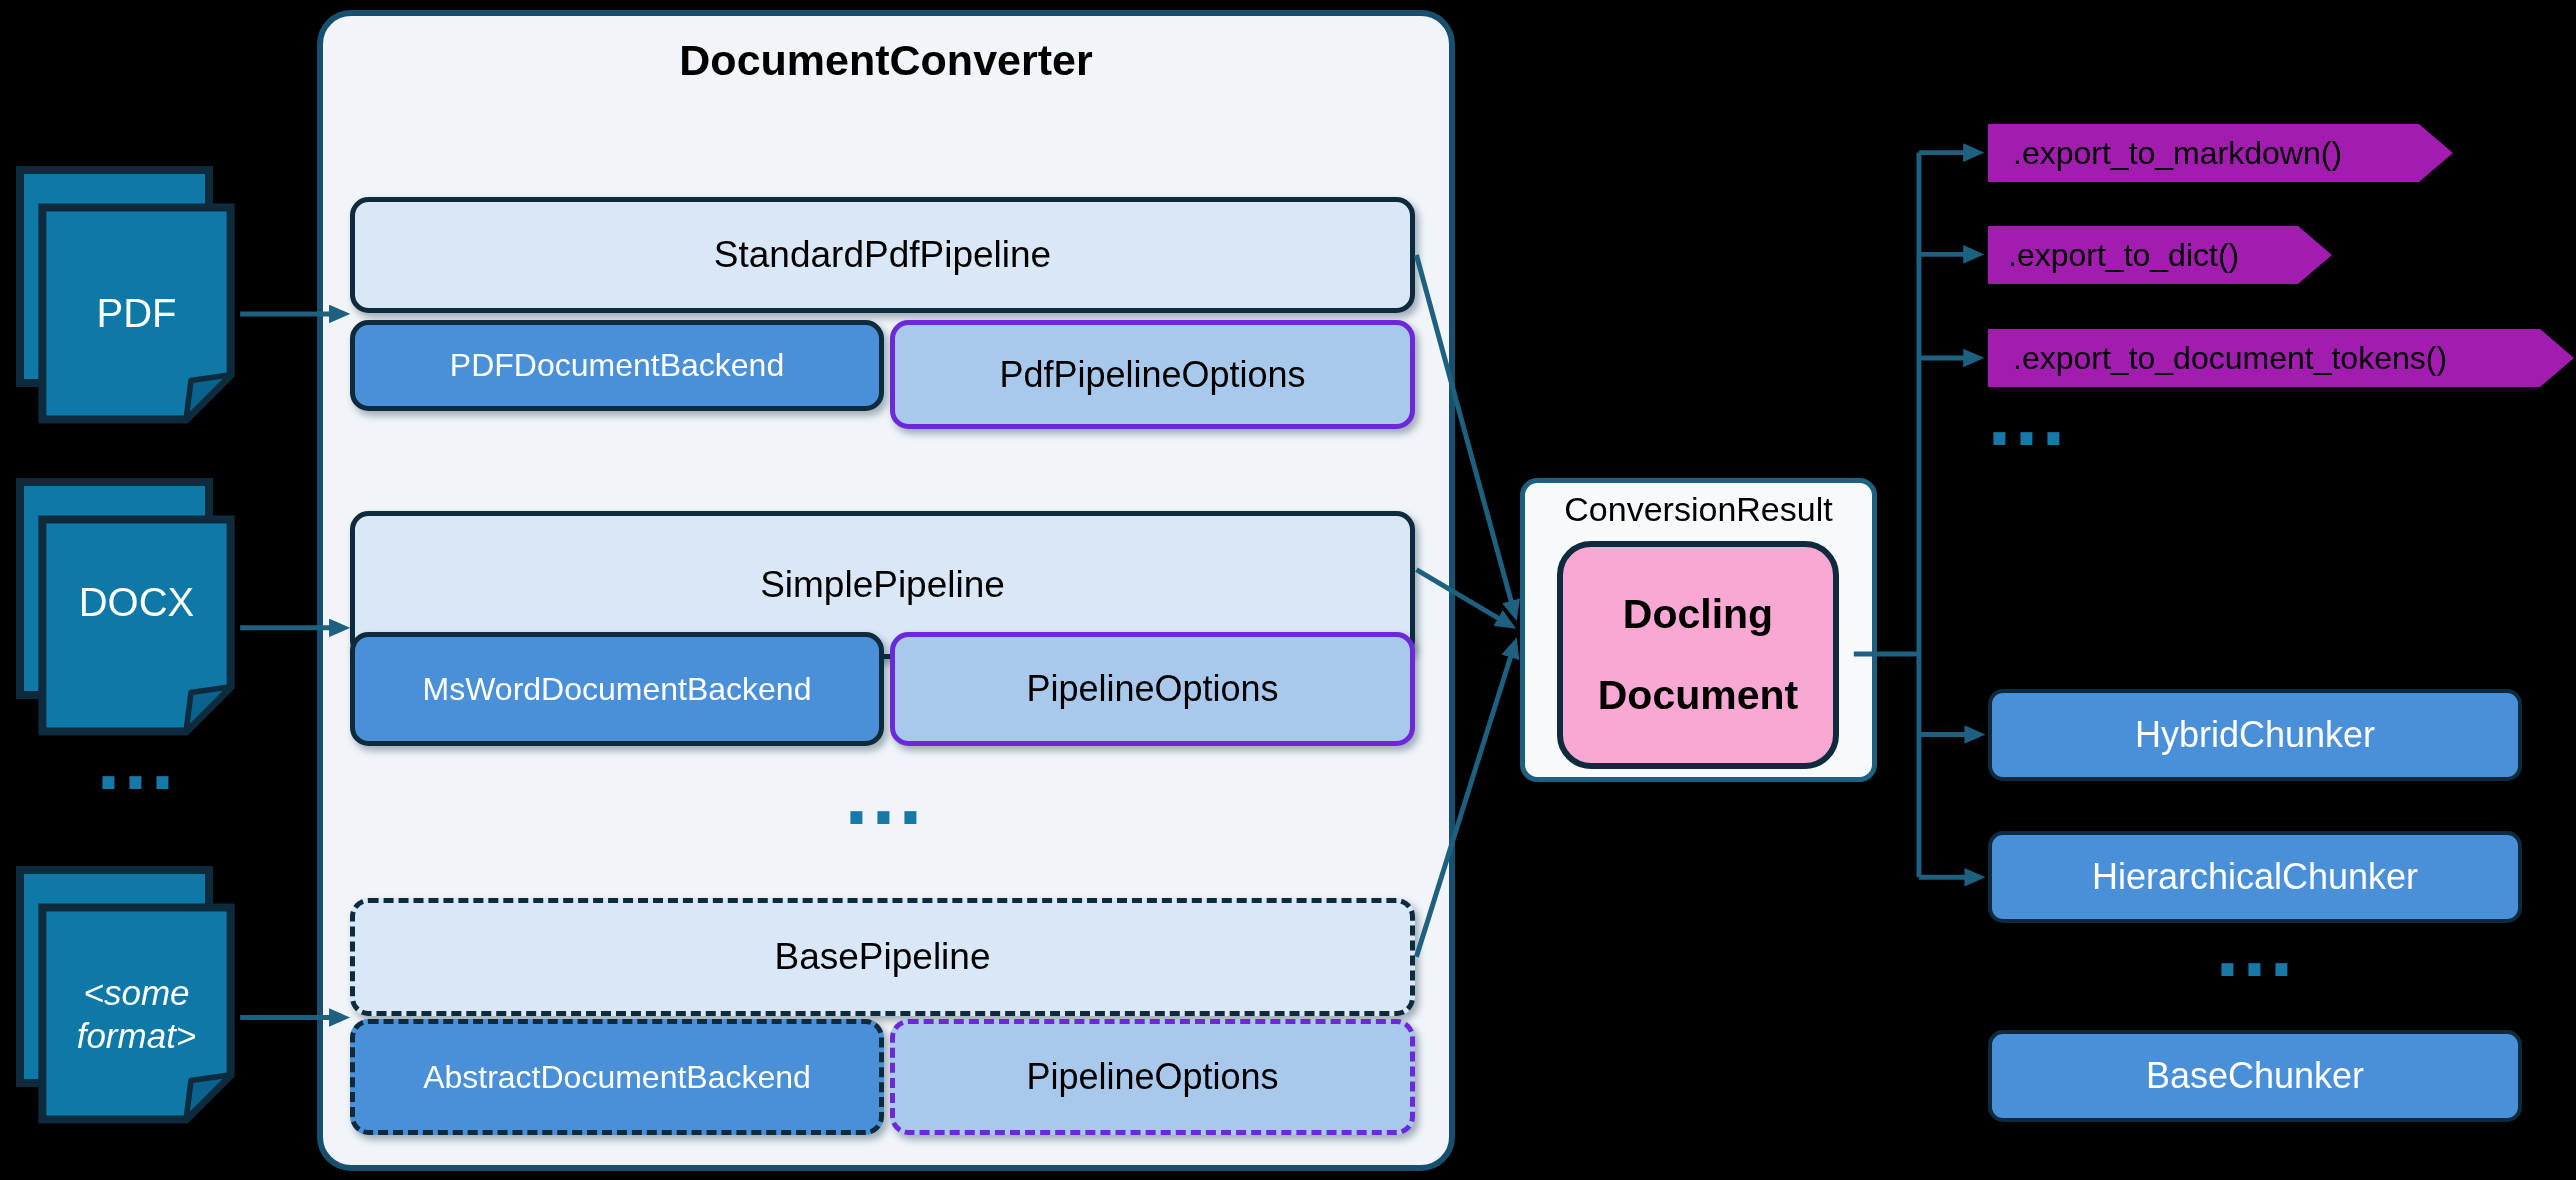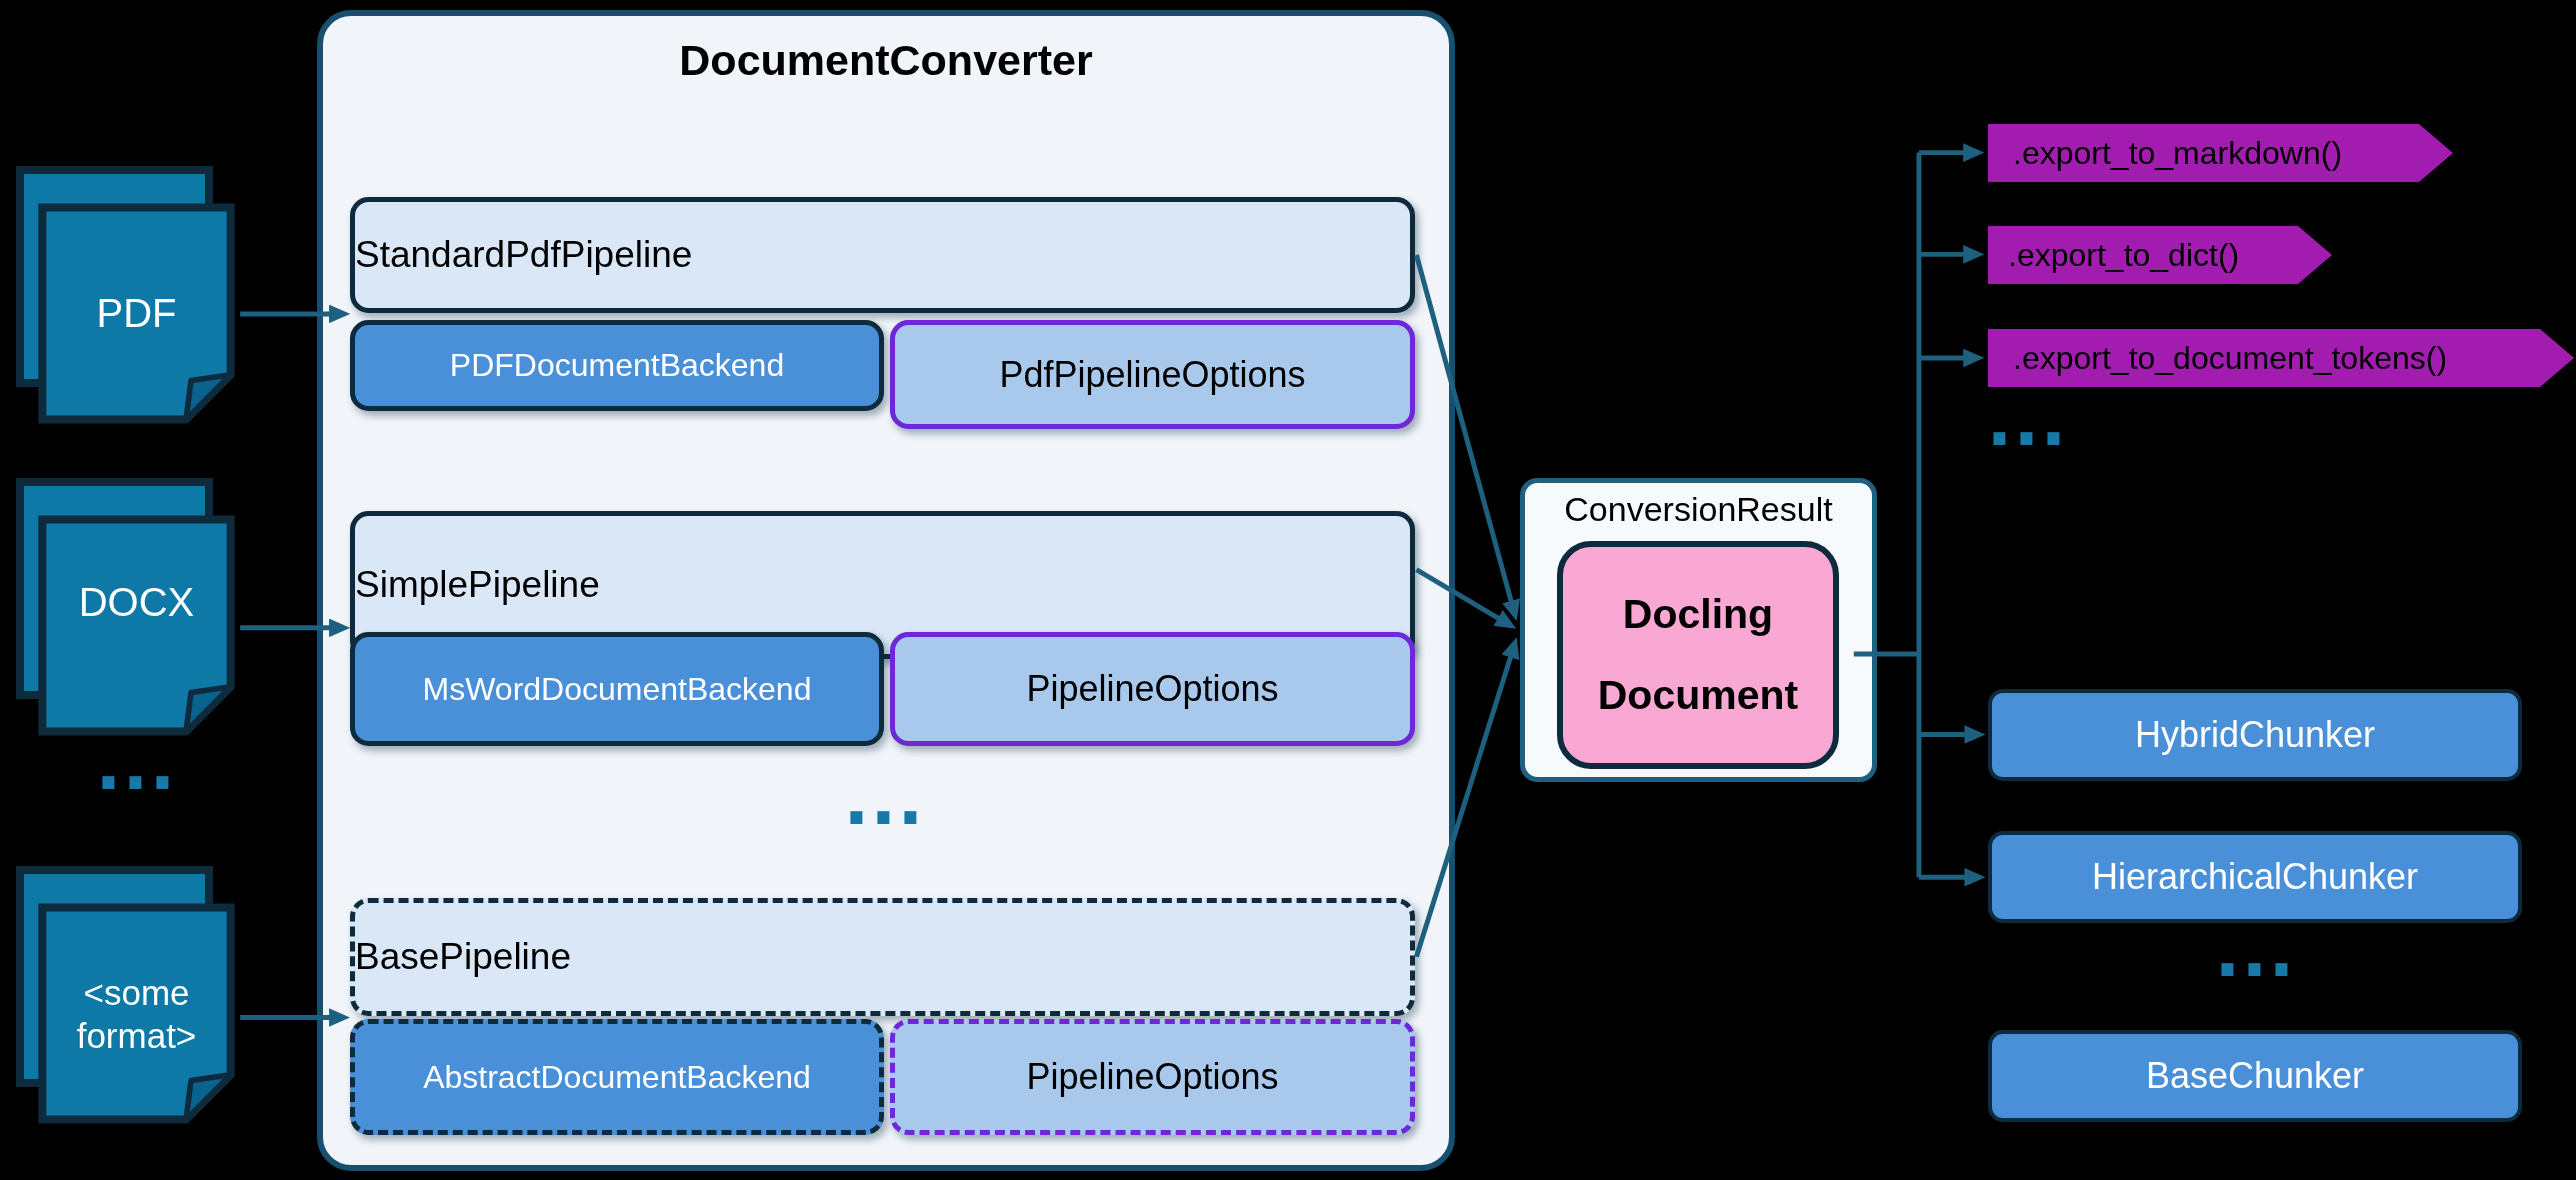--- a/index.html
+++ b/index.html
@@ -9,21 +9,21 @@
 
   
   .container{left:317px;top:10px;width:1138px;height:1161px;background:#f1f5fa;
              border:6.2px solid #17506e;border-radius:34px;box-sizing:border-box;}
   .title{left:317px;top:32px;width:1138px;height:56px;display:flex;align-items:center;
          justify-content:center;font-size:43px;font-weight:bold;color:#000;}
 
   
   .pipebox{left:350px;width:1065px;background:#d9e7f6;border:5px solid #0d2b3c;
            border-radius:18.6px;box-sizing:border-box;display:flex;align-items:center;
-           font-size:37px;color:#000;
+           justify-content:center;font-size:37px;color:#000;
            box-shadow:3.1px 4.3px 7.4px rgba(15,45,65,.35);}
   .backbox{left:350px;width:534px;background:#4a90d9;border:5px solid #0d2b3c;
            border-radius:18.6px;box-sizing:border-box;display:flex;align-items:center;
            justify-content:center;font-size:32px;color:#fff;
            box-shadow:3.1px 4.3px 7.4px rgba(15,45,65,.35);}
   .optbox{left:890px;width:525px;background:#a8c9ec;border:5px solid #6d28d9;
           border-radius:18.6px;box-sizing:border-box;display:flex;align-items:center;
           justify-content:center;font-size:36px;color:#000;
           box-shadow:3.1px 4.3px 7.4px rgba(15,45,65,.35);}
   .dashed{border-style:dashed;}
@@ -124,21 +124,21 @@
 
   <div class="abs dots" style="left:74px;top:713px;">...</div>
 
   <div class="abs page-back" style="top:866px;"></div>
   <div class="abs page-front" style="top:903px;z-index:3;">
     <svg width="197" height="221" viewBox="0 0 318 356">
       <path d="M7,7 H311 V277 L239,349 H7 Z" fill="#0e79a7" stroke="#0d2b3c" stroke-width="13" stroke-linejoin="miter"></path>
       <path d="M239,349 L311,277 L247,286 Z" fill="#0a628e" stroke="#0d2b3c" stroke-width="9" stroke-linejoin="round"></path>
     </svg>
   </div>
-  <div class="abs icon-label" style="top:903px;height:221px;">
+  <div class="abs icon-label" style="top:903px;height:221px;font-style:italic;">
     <div style="font-size:35px;line-height:43px;">&lt;some</div>
     <div style="font-size:35px;line-height:43px;">format&gt;</div>
   </div>
 
   <div class="abs convbox"></div>
   <div class="abs convlabel">ConversionResult</div>
   <div class="abs doclingbox">
     <div>Docling</div>
     <div>Document</div>
   </div>

